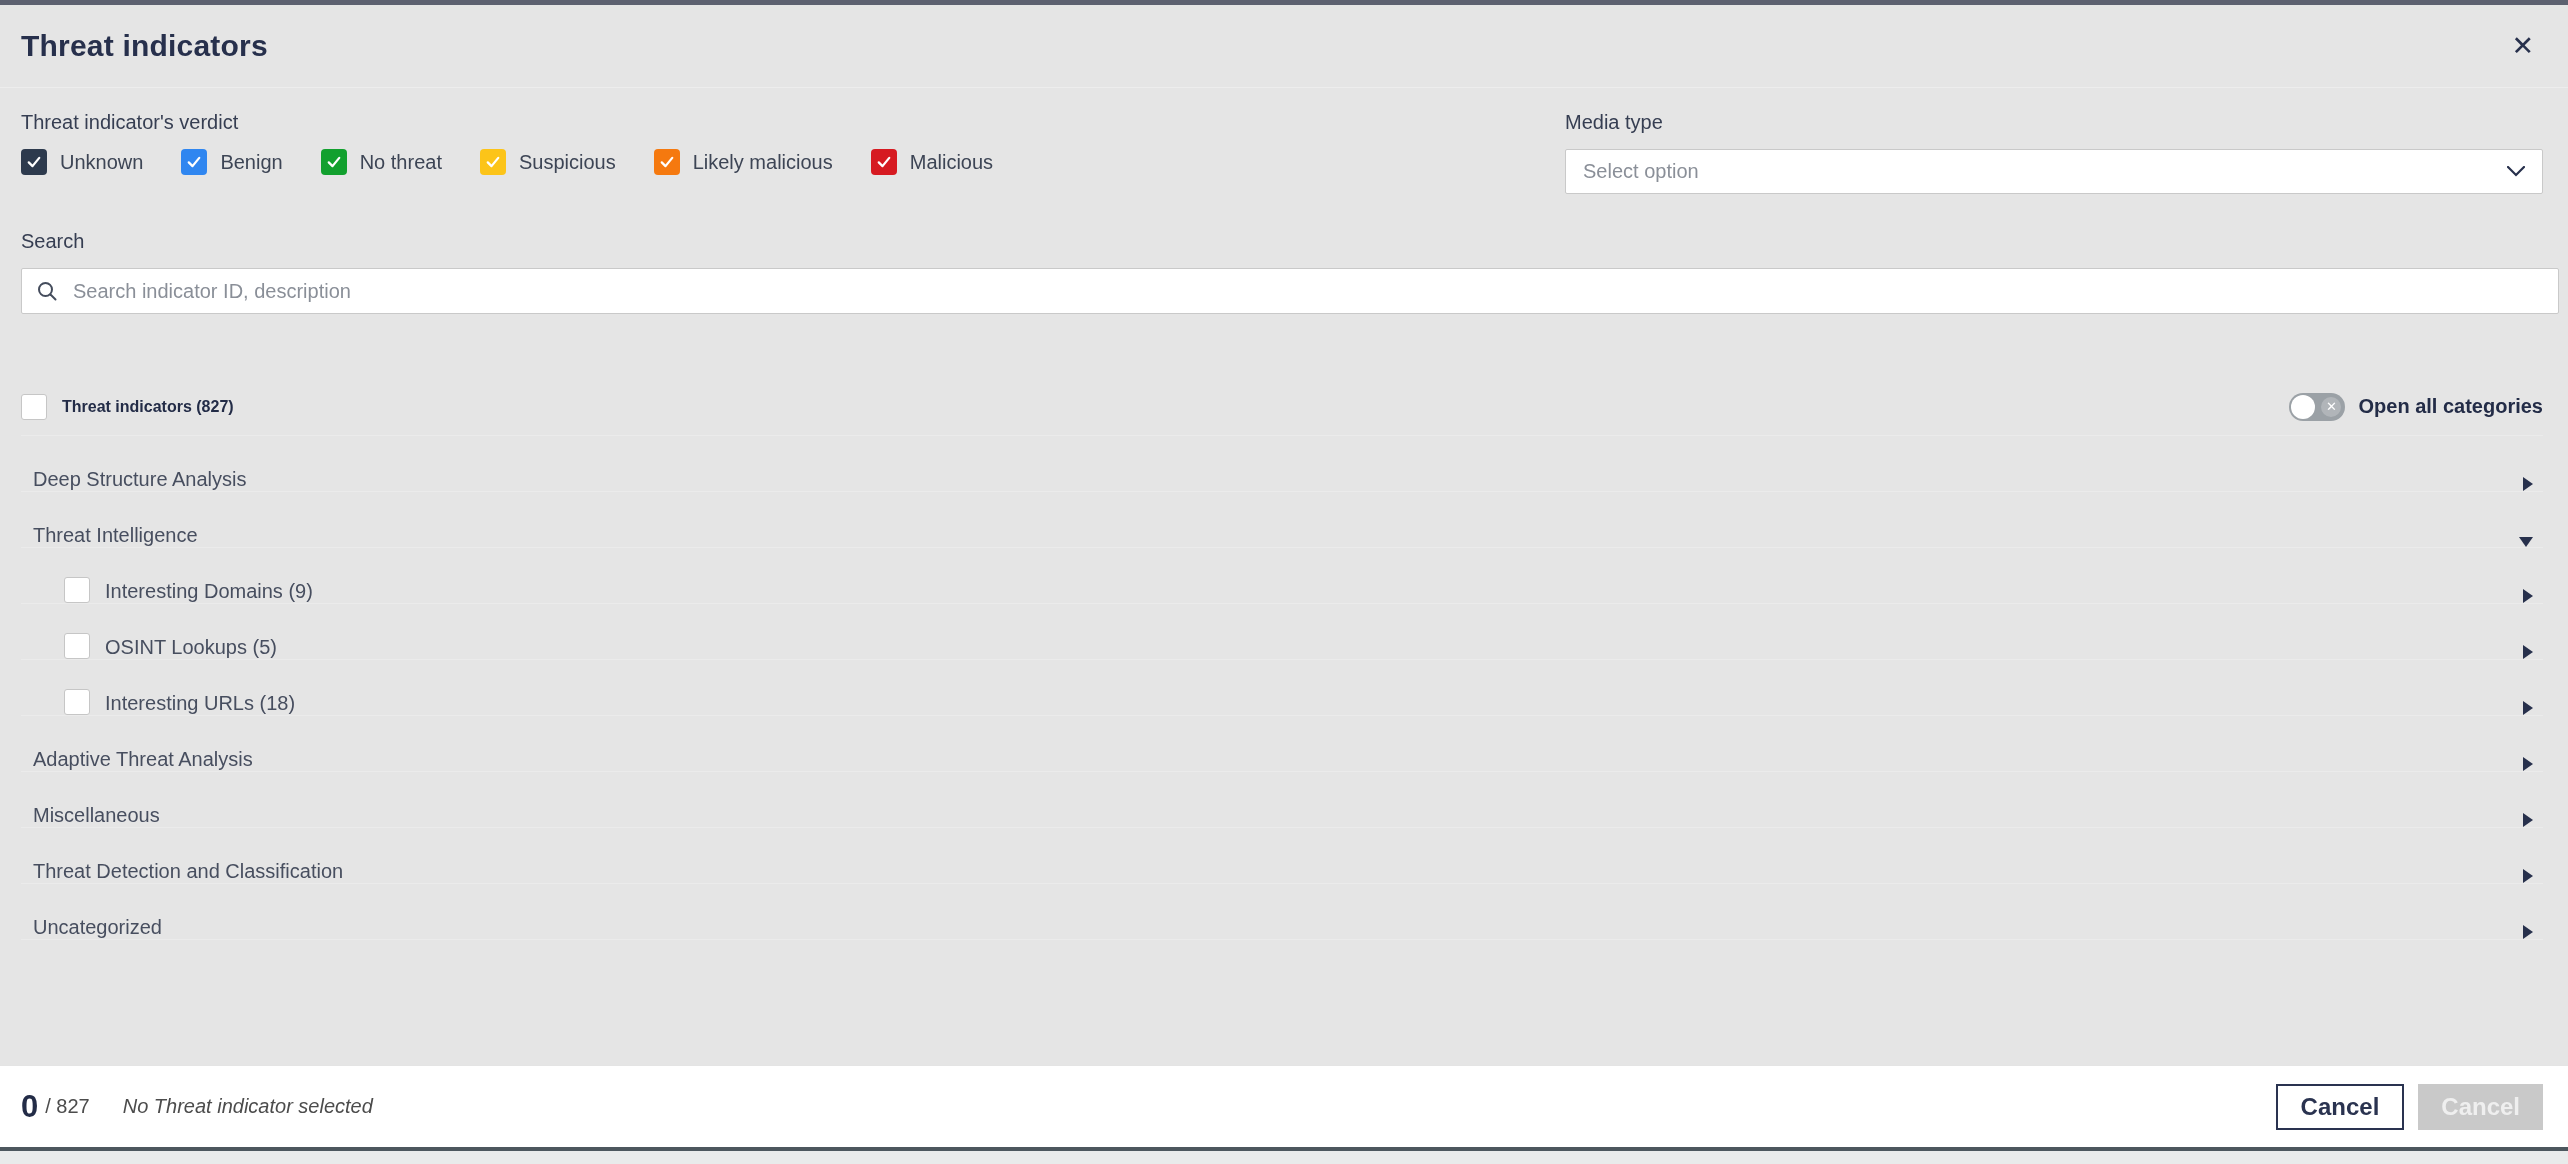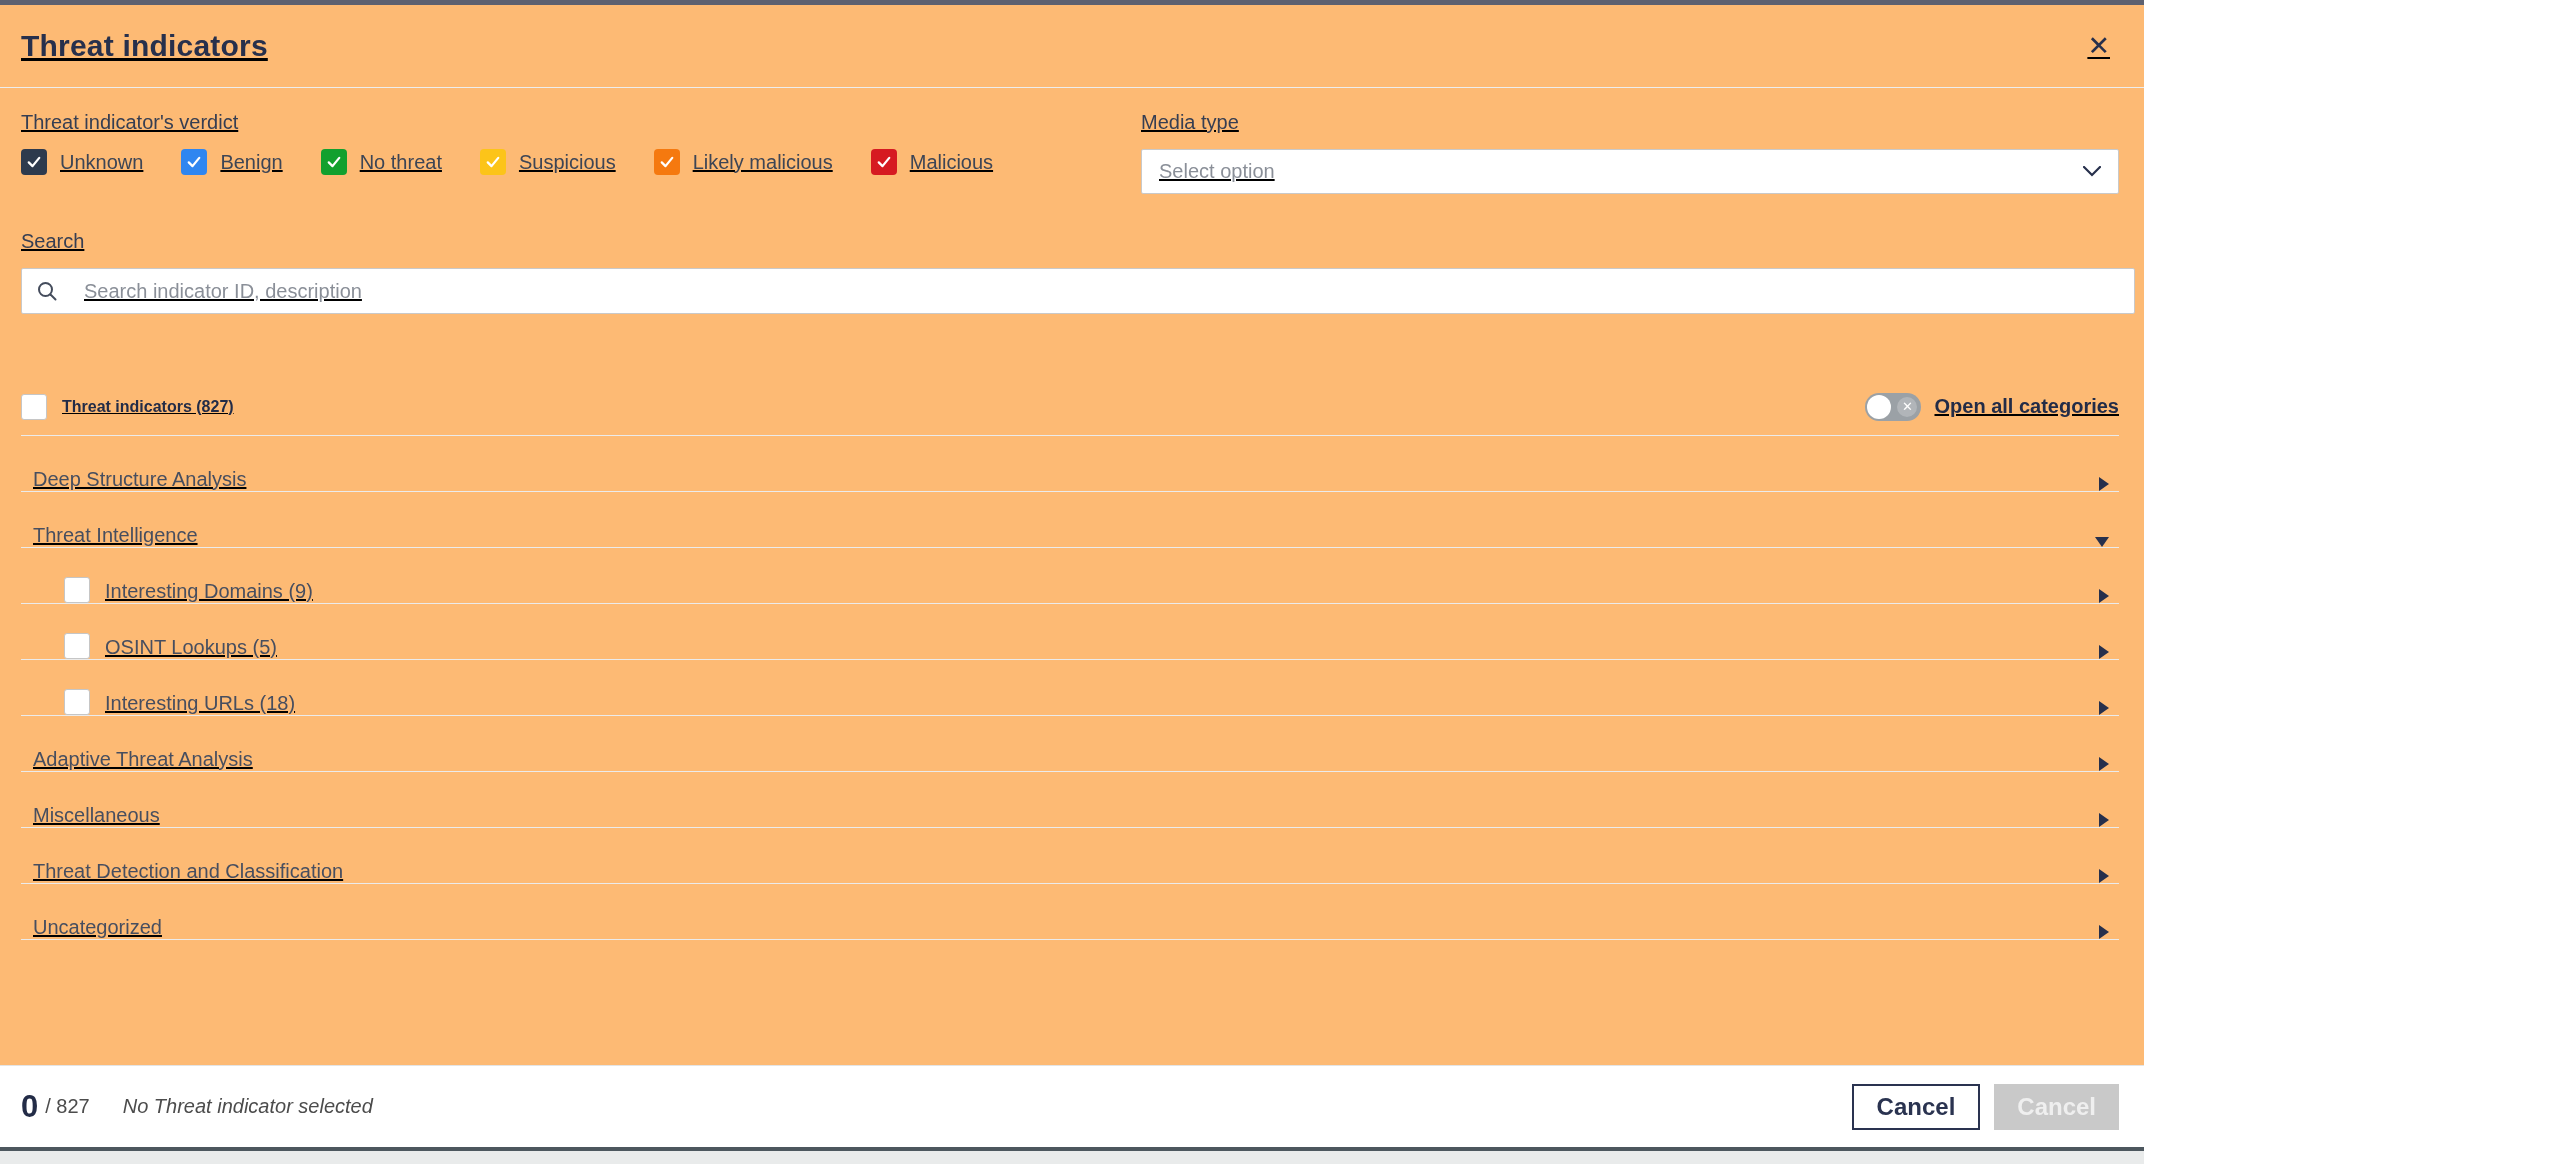--- a/index.html
+++ b/index.html
@@ -1,18 +1,18 @@
 <!DOCTYPE html>
 <html><head>
 <meta charset="utf-8">
 <style>
   * { margin:0; padding:0; box-sizing:border-box; }
   html,body { width:2568px; height:1164px; overflow:hidden; background:#fff;
     font-family:"Liberation Sans","DejaVu Sans",sans-serif; }
-  .modal { position:relative; width:2144px; height:1164px; background:#fdba74;text-decoration:underline; }
+  .modal { position:relative; width:2568px; height:1164px; background:#e5e5e5; }
 
   .top-strip { height:5px; background:#5d6170; }
   .bottom-edge { position:absolute; top:1147px; left:0; width:100%; height:4px; background:#4d575e; }
   .below-edge { position:absolute; top:1151px; left:0; width:100%; height:13px; background:#e9ebeb; }
 
   .header { height:83px; display:flex; align-items:center; justify-content:space-between;
     padding:0 30px 0 21px; border-bottom:1px solid #ededed; }
   .title { font-size:30px; font-weight:bold; color:#27304c; letter-spacing:.2px; }
   .close-btn { font-size:27px; color:#27304c; cursor:pointer; line-height:1; padding:4px; }
 
@@ -29,21 +29,21 @@
   .select-box { height:45px; border:1px solid #c9c9c9; border-radius:2px; background:#fff;
     display:flex; align-items:center; justify-content:space-between; padding:0 17px;
     cursor:pointer; }
   .select-placeholder { font-size:20px; color:#8a8f98; }
 
   .search-section { padding:36px 9px 0 21px; }
   .search-box { height:46px; border:1px solid #c9c9c9; border-radius:2px; background:#fff;
     display:flex; align-items:center; padding:0 14px; }
   .search-box svg { flex:0 0 auto; }
   .search-box input { flex:1; border:none; outline:none; font-size:20px; color:#363e52;
-    margin-left:26px; font-family:inherit; background:transparent; }
+    margin-left:15px; font-family:inherit; background:transparent; }
   .search-box input::placeholder { color:#8a8f98; }
 
   .list-section { margin:64px 25px 0 21px; }
   .list-header-row { height:57px; display:flex; align-items:center; }
   .empty-cb { width:26px; height:26px; border:1px solid #c6c6c6; border-radius:3px;
     background:#fff; flex:0 0 auto; cursor:pointer; }
   .list-header-label { font-size:16px; font-weight:600; color:#232c47; margin-left:15px; }
   .list-header-right { margin-left:auto; display:flex; align-items:center; }
   .toggle { width:56px; height:28px; border-radius:14px; background:#9ba1a6; position:relative;
     cursor:pointer; flex:0 0 auto; }

